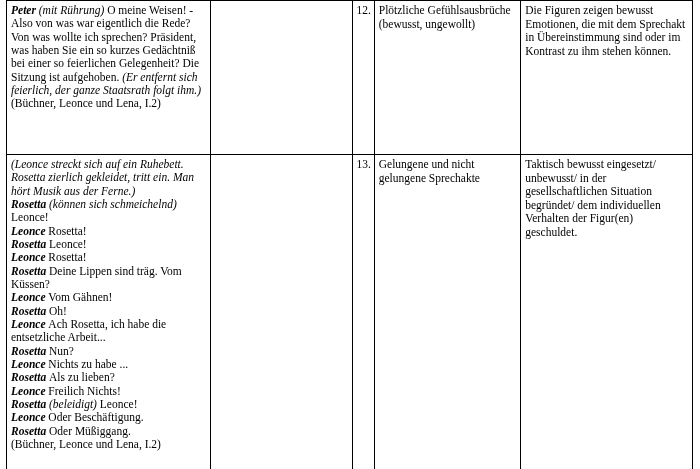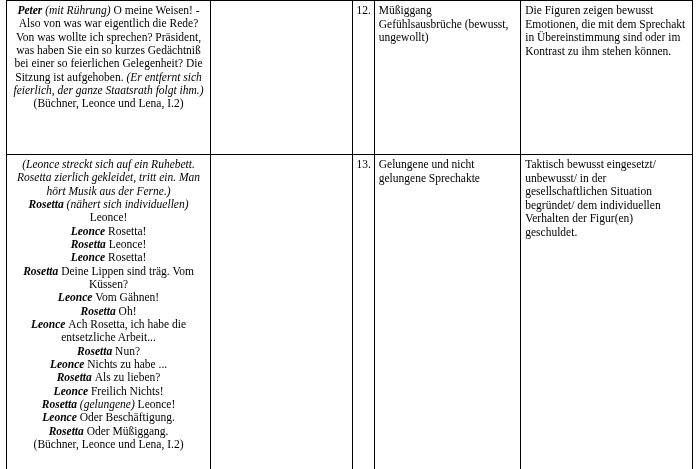--- a/index.html
+++ b/index.html
@@ -38,21 +38,20 @@
   .col-empty  { width: 140px; }
   .col-num    { width: 22px; }
   .col-label  { width: 145px; }
   .col-desc   { width: 170px; }
 
   .row1 td { height: 146px; }
   .row2 td { height: 312px; }
 
   .cell-inner {
     display: block;
-    text-align: center;
   }
   .speaker {
     font-weight: bold;
     font-style: italic;
   }
   .stage {
     font-style: italic;
   }
   .para {
     display: block;
@@ -88,40 +87,40 @@
     <tbody>
       <tr class="row1">
         <td>
           <span class="cell-inner tight">
               <span class="para"><span class="speaker">Peter </span><span class="stage">(mit Rührung) </span><span>O meine Weisen! - Also von was war eigentlich die Rede? Von was wollte ich sprechen? Präsident, was haben Sie ein so kurzes Gedächtniß bei einer so feierlichen Gelegenheit? Die Sitzung ist aufgehoben. </span><span class="stage">(Er entfernt sich feierlich, der ganze Staatsrath folgt ihm.)</span></span>
               <span class="para"><span>(Büchner, Leonce und Lena, I.2)</span></span>
             </span>
         </td>
         <td></td>
         <td class="numcell">12.</td>
-        <td class="labelcell">Müßiggang Gefühlsausbrüche (bewusst, ungewollt)</td>
+        <td class="labelcell">Plötzliche Gefühlsausbrüche (bewusst, ungewollt)</td>
         <td class="desccell">Die Figuren zeigen bewusst Emotionen, die mit dem Sprechakt in Übereinstimmung sind oder im Kontrast zu ihm stehen können.</td>
       </tr>
       <tr class="row2">
         <td>
           <span class="cell-inner tight">
               <span class="para"><span class="stage">(Leonce streckt sich auf ein Ruhebett. Rosetta zierlich gekleidet, tritt ein. Man hört Musik aus der Ferne.)</span></span>
-              <span class="para"><span class="speaker">Rosetta </span><span class="stage">(nähert sich individuellen) </span><span>Leonce!</span></span>
+              <span class="para"><span class="speaker">Rosetta </span><span class="stage">(können sich schmeichelnd) </span><span>Leonce!</span></span>
               <span class="para"><span class="speaker">Leonce </span><span>Rosetta!</span></span>
               <span class="para"><span class="speaker">Rosetta </span><span>Leonce!</span></span>
               <span class="para"><span class="speaker">Leonce </span><span>Rosetta!</span></span>
               <span class="para"><span class="speaker">Rosetta </span><span>Deine Lippen sind träg. Vom Küssen?</span></span>
               <span class="para"><span class="speaker">Leonce </span><span>Vom Gähnen!</span></span>
               <span class="para"><span class="speaker">Rosetta </span><span>Oh!</span></span>
               <span class="para"><span class="speaker">Leonce </span><span>Ach Rosetta, ich habe die entsetzliche Arbeit...</span></span>
               <span class="para"><span class="speaker">Rosetta </span><span>Nun?</span></span>
               <span class="para"><span class="speaker">Leonce </span><span>Nichts zu habe ...</span></span>
               <span class="para"><span class="speaker">Rosetta </span><span>Als zu lieben?</span></span>
               <span class="para"><span class="speaker">Leonce </span><span>Freilich Nichts!</span></span>
-              <span class="para"><span class="speaker">Rosetta </span><span class="stage">(gelungene) </span><span>Leonce!</span></span>
+              <span class="para"><span class="speaker">Rosetta </span><span class="stage">(beleidigt) </span><span>Leonce!</span></span>
               <span class="para"><span class="speaker">Leonce </span><span>Oder Beschäftigung.</span></span>
               <span class="para"><span class="speaker">Rosetta </span><span>Oder Müßiggang.</span></span>
               <span class="para"><span>(Büchner, Leonce und Lena, I.2)</span></span>
             </span>
         </td>
         <td></td>
         <td class="numcell">13.</td>
         <td class="labelcell">Gelungene und nicht gelungene Sprechakte</td>
         <td class="desccell">Taktisch bewusst eingesetzt/ unbewusst/ in der gesellschaftlichen Situation begründet/ dem individuellen Verhalten der Figur(en) geschuldet.</td>
       </tr>

